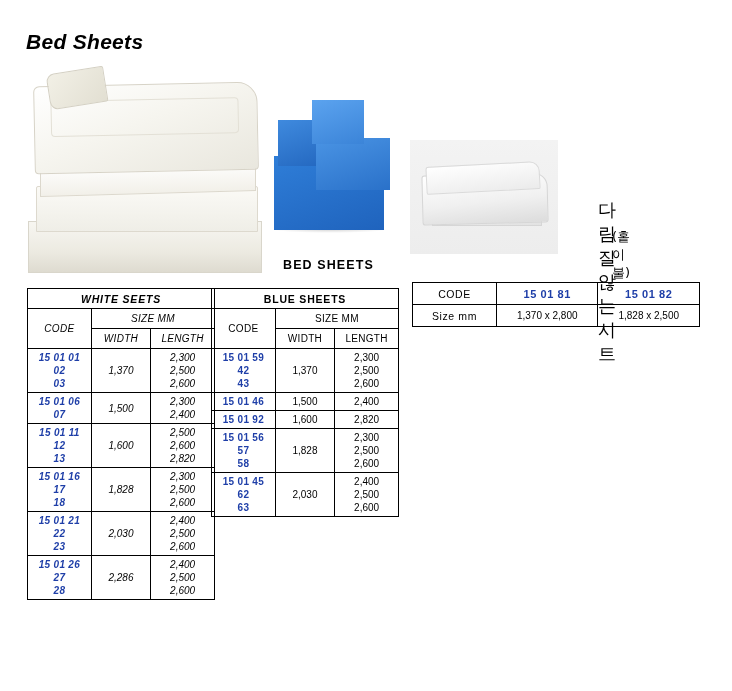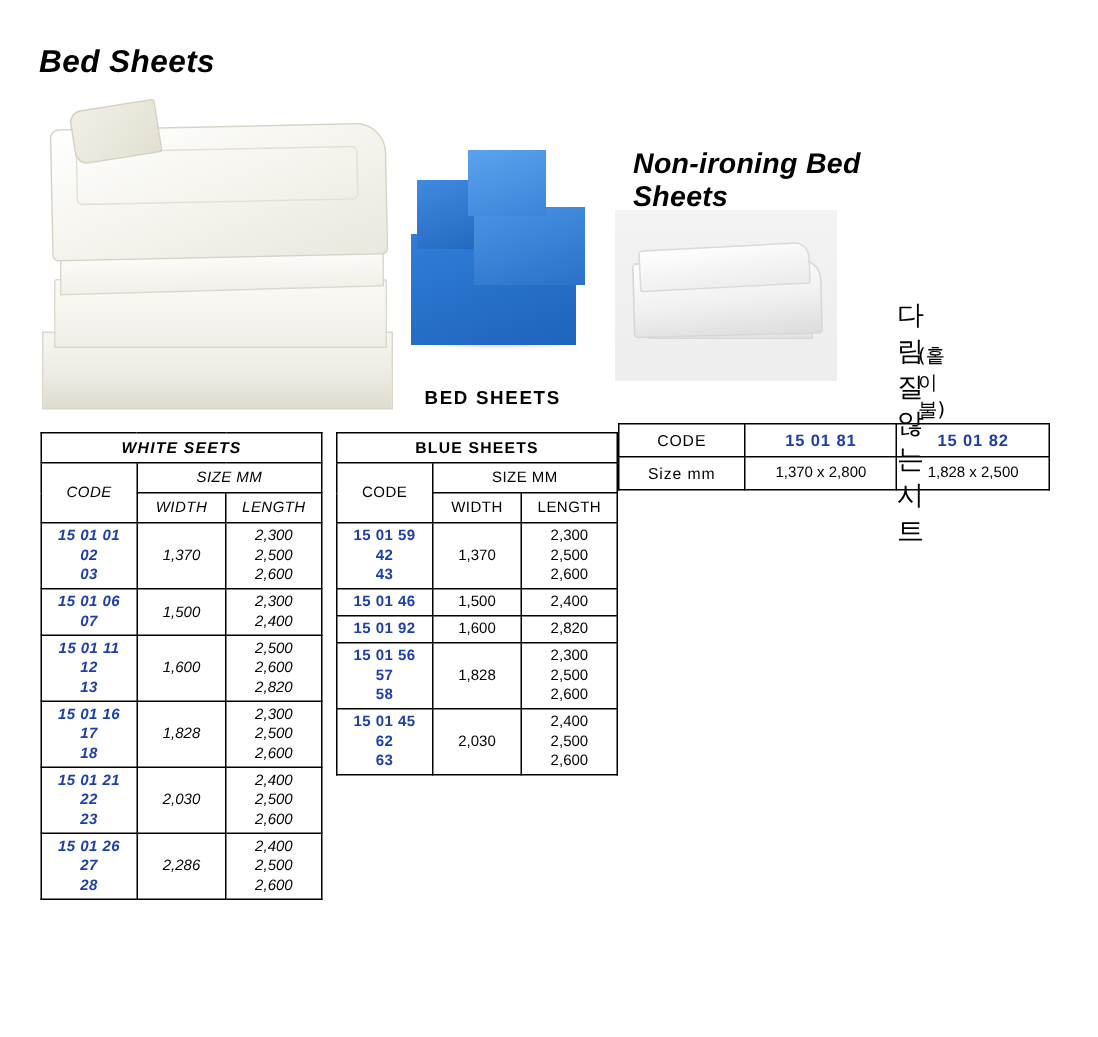--- a/index.html
+++ b/index.html
@@ -216,21 +216,21 @@
   }
   .tbl-white {
     position: absolute;
     left: 27px;
     top: 288px;
     width: 188px;
     font-style: italic;
   }
   .tbl-blue {
     position: absolute;
-    left: 224px;
+    left: 211px;
     top: 288px;
     width: 188px;
   }
   .tbl-noniron {
     position: absolute;
     left: 412px;
     top: 282px;
     width: 288px;
   }
   .hdr-title {
@@ -284,21 +284,20 @@
     height: 21px;
     width: 102px;
   }
 </style>
 </head>
 <body>
 
 <div class="page">
 
   <div class="title-main">Bed Sheets</div>
-  <div class="title-right">Non-ironing Bed Sheets</div>
 
   <div class="img-white-stack">
     <div class="ws-shadow"></div>
     <div class="ws-base"></div>
     <div class="ws-mid"></div>
     <div class="ws-fold-a"></div>
     <div class="ws-top"></div>
     <div class="ws-corner"></div>
   </div>
 

